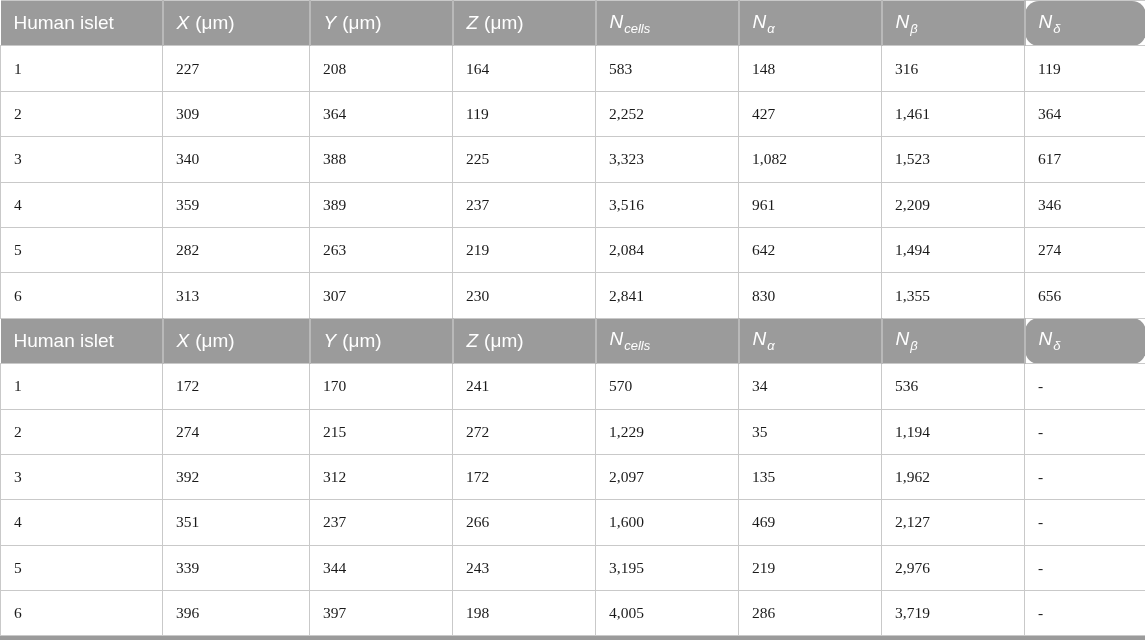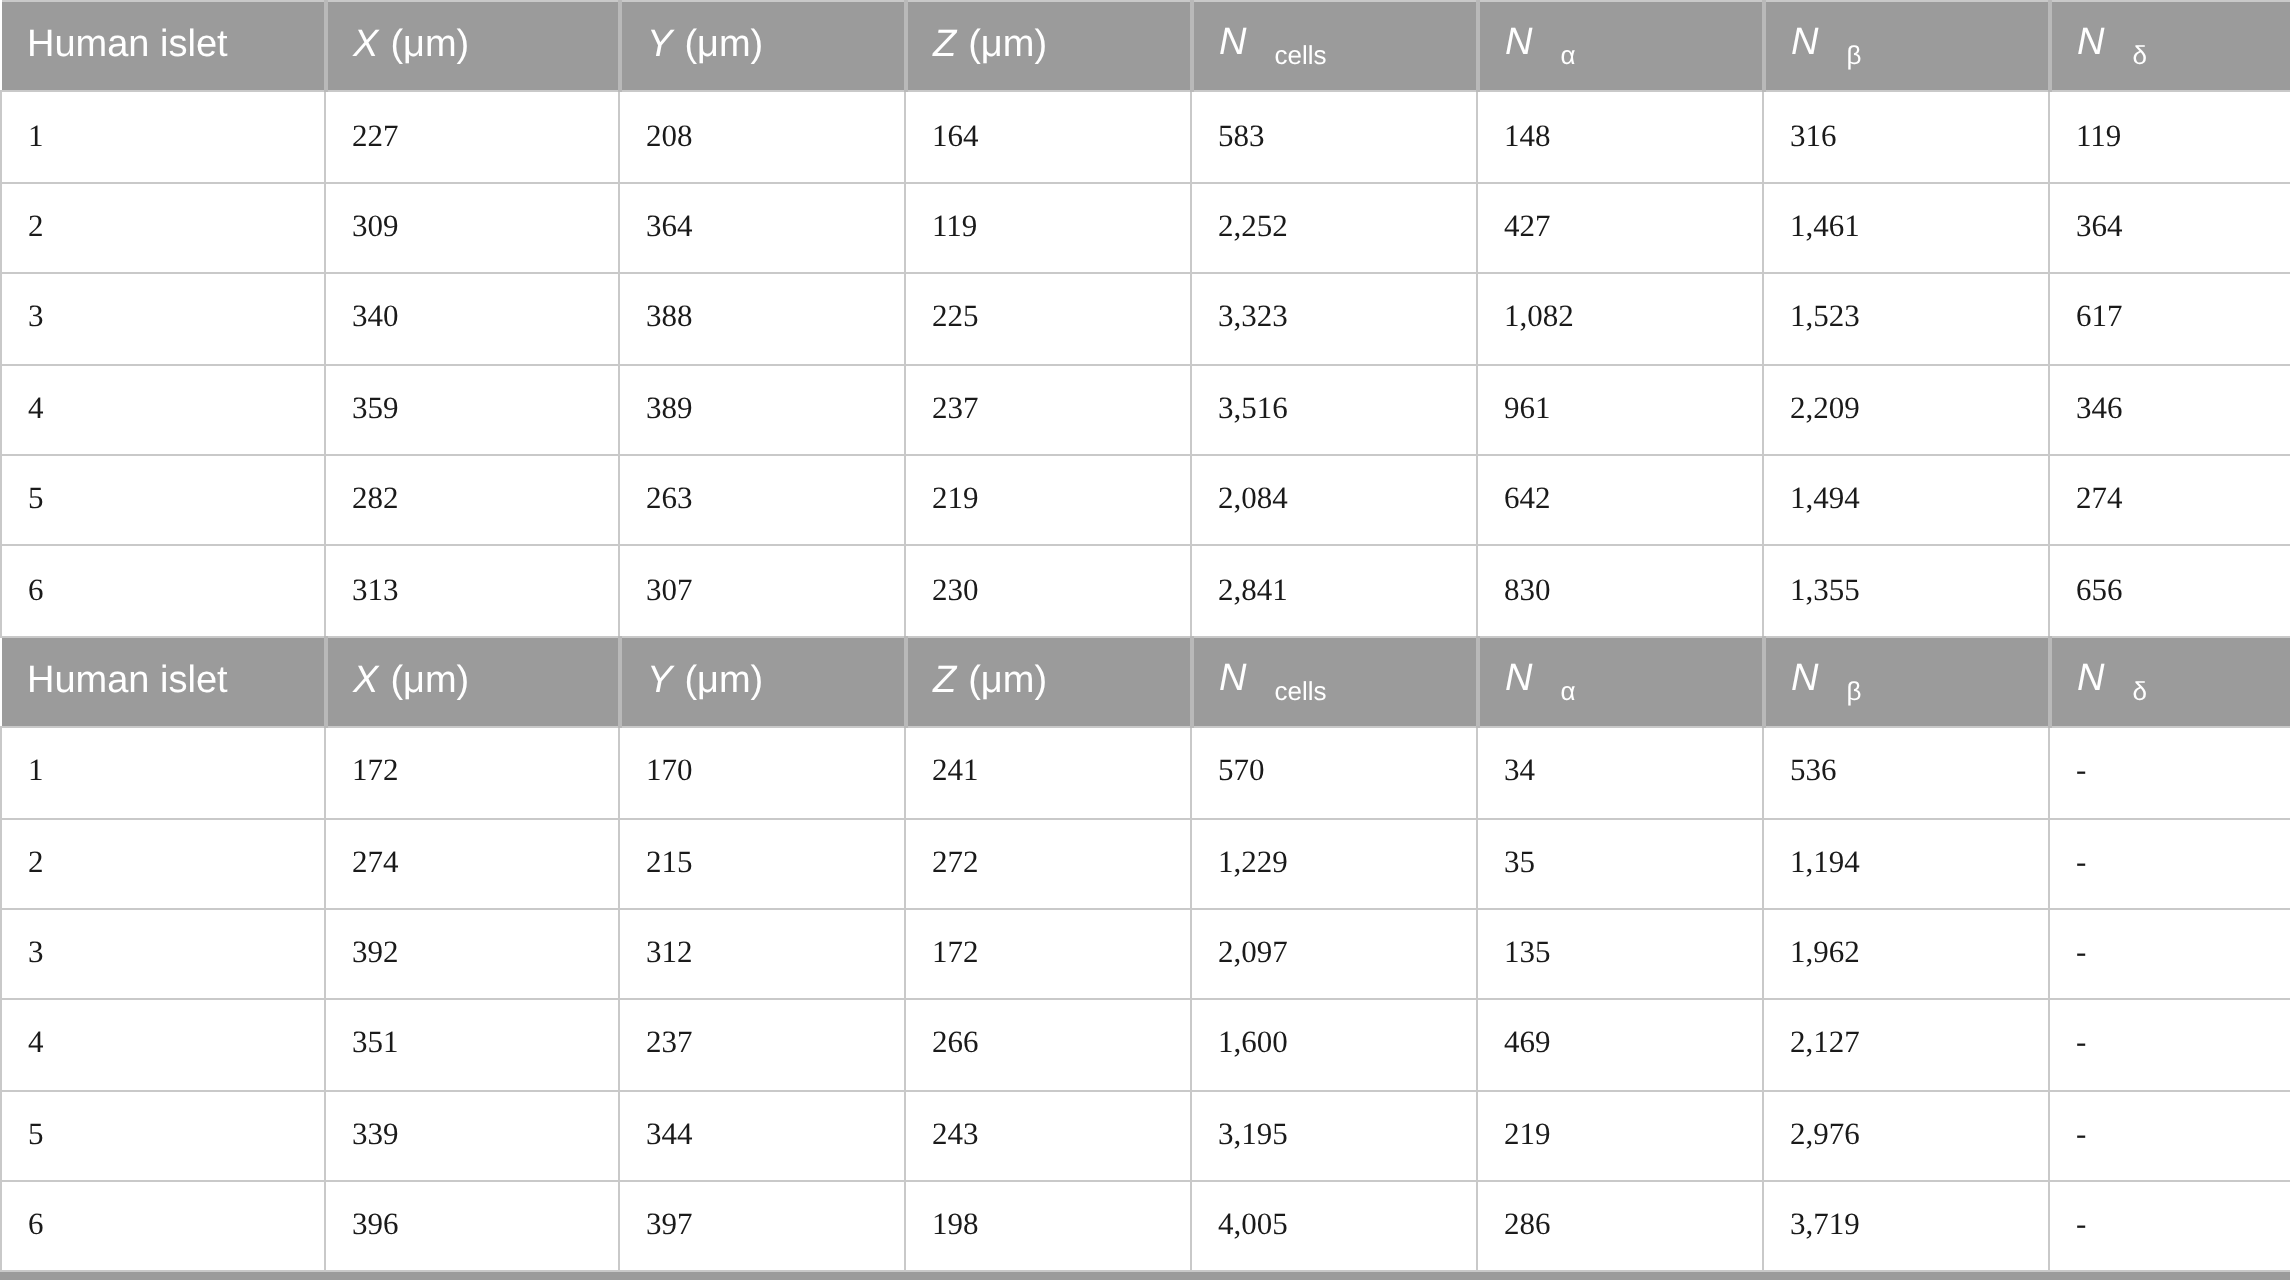--- a/index.html
+++ b/index.html
@@ -30,26 +30,28 @@
     font-weight: 400;
     text-align: left;
     vertical-align: middle;
     padding: 0 4px 0 13px;
     height: 44.4px;
     border-right: 2px solid var(--header-divider, #b5b5b5);
     border-top: 1px solid var(--body-border, #c9c9c9);
   }
   tr.header-row th:last-child {
     border-right: none;
+    border-radius: 14px;
   }
   .hbase { font-style: italic; }
   .hsub {
+    font-style: italic;
     font-size: 13px;
     vertical-align: -5px;
-    margin-left: 14px;
+    margin-left: 1px;
   }
   .hunit {
     font-style: normal;
     margin-left: 6px;
   }
   
   td {
     background: #ffffff;
     color: var(--body-text, #1a1a1a);
     font-family: "Liberation Serif", serif;

